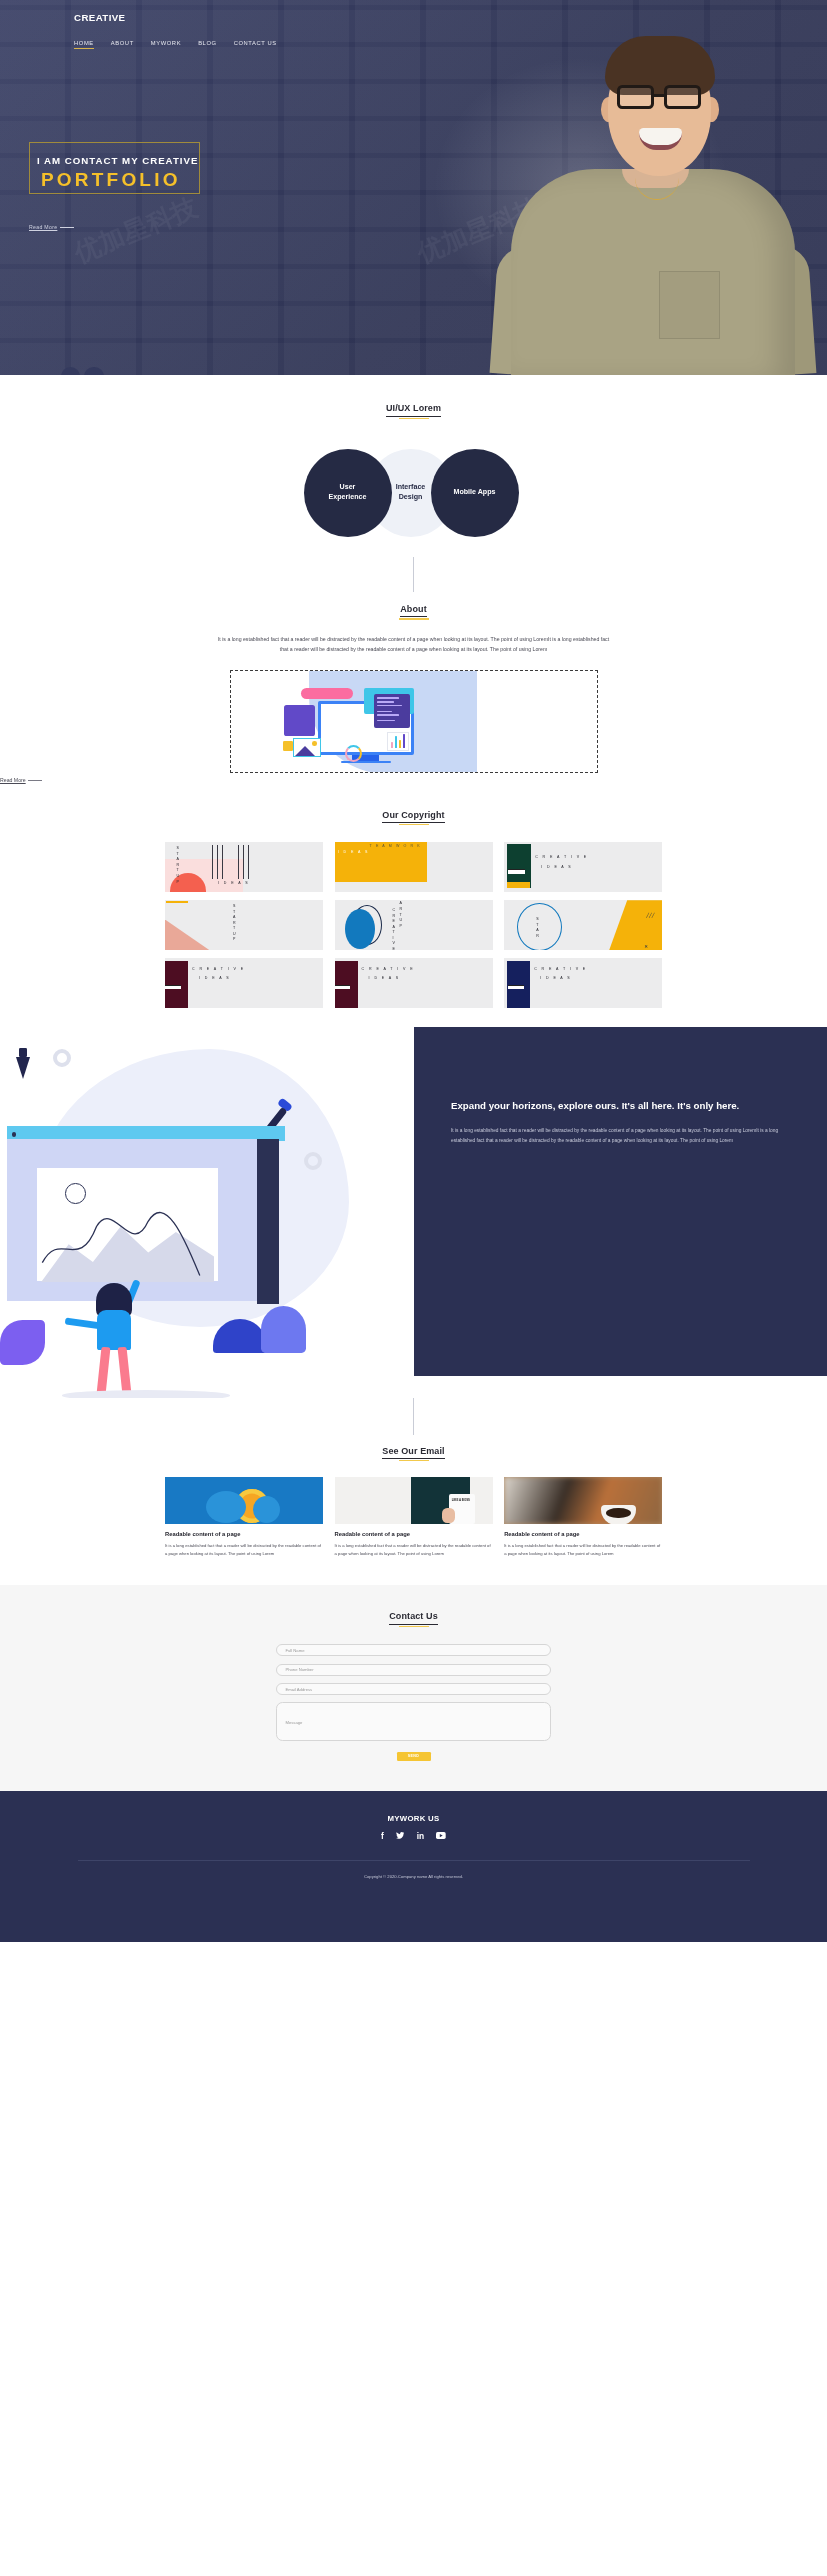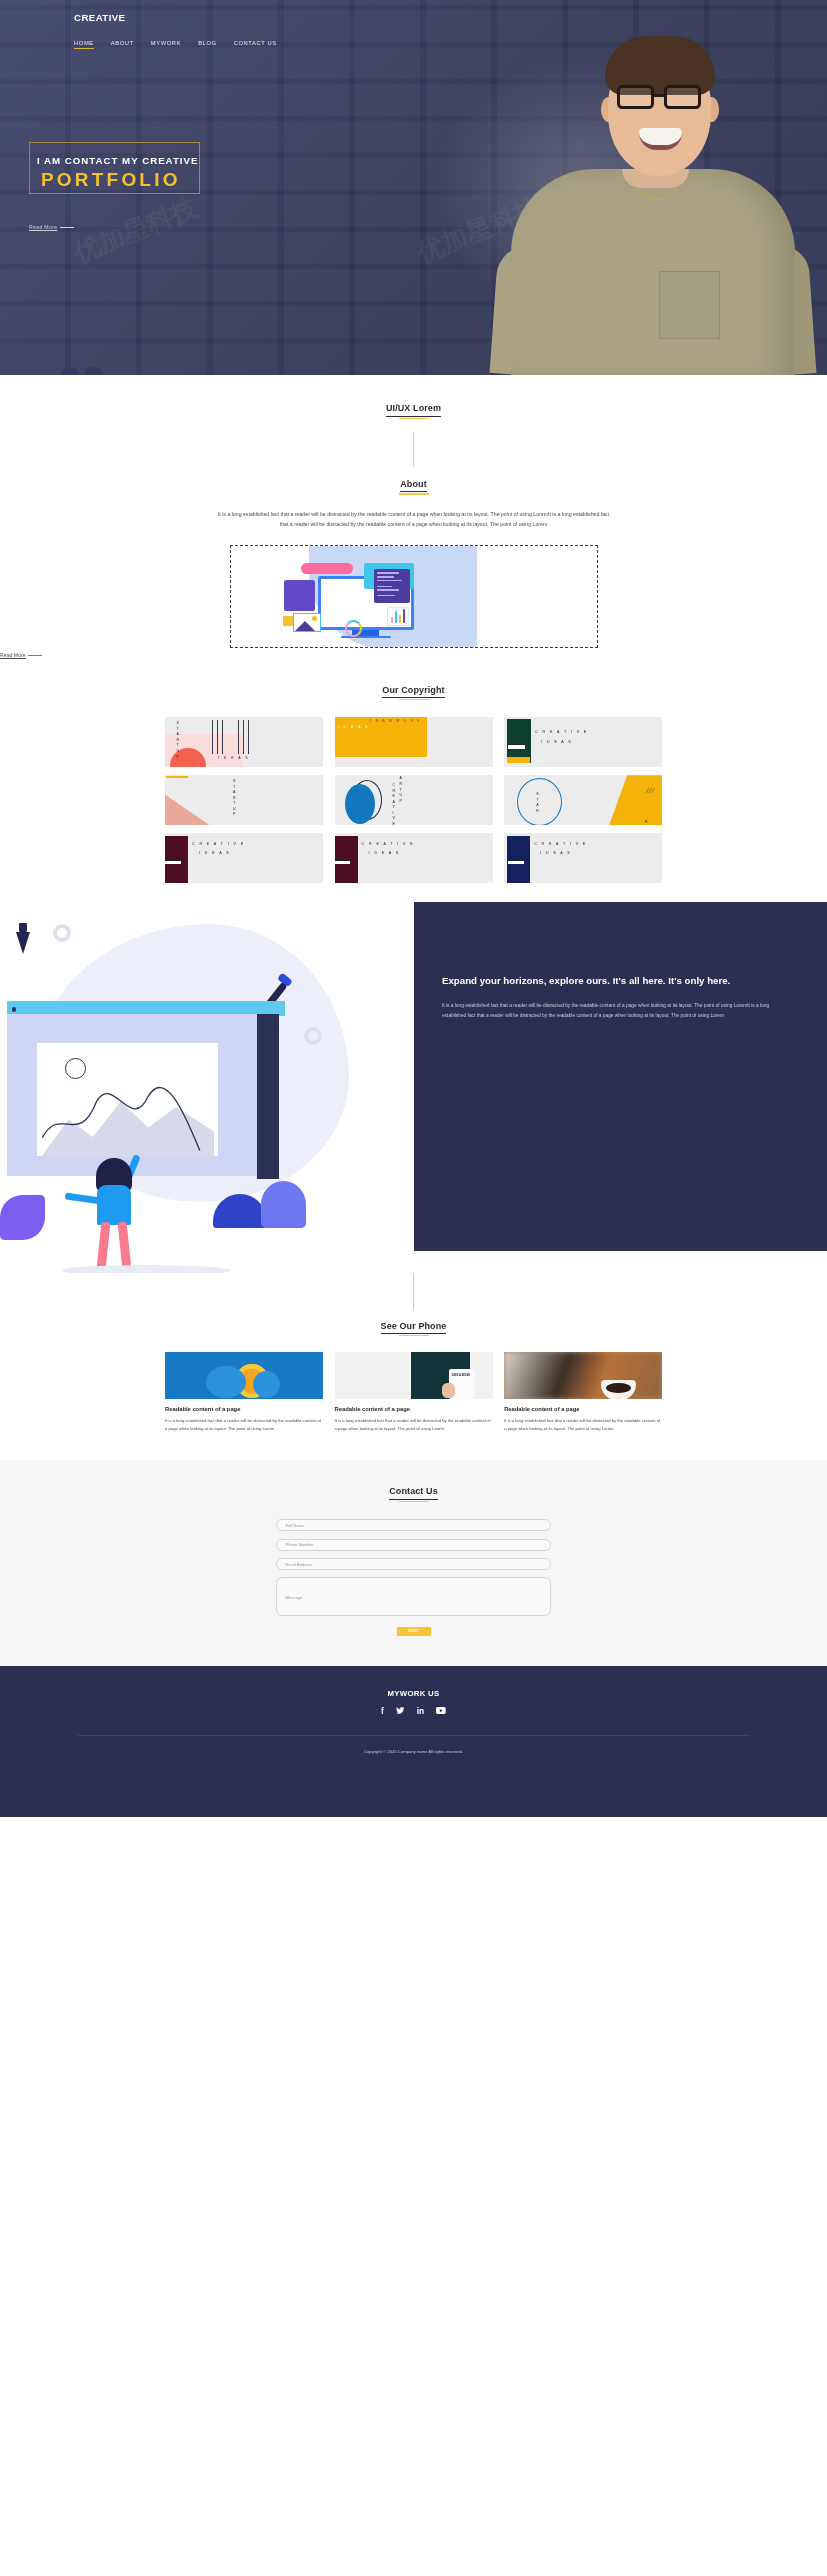--- a/index.html
+++ b/index.html
@@ -123,21 +123,21 @@
   .pen-nib{position:absolute;left:15.5px;top:20.7px;width:0;height:0;border-left:7.8px solid transparent;border-right:7.8px solid transparent;border-top:22px solid #22264e;}
   .pen-cap{position:absolute;left:19.4px;top:11.6px;width:7.8px;height:9px;background:#22264e;border-radius:1.3px;}
   .gear1{position:absolute;left:53px;top:13px;width:18px;height:18px;border:4.5px solid #dde0ec;border-radius:50%;}
   .gear2{position:absolute;left:304px;top:116px;width:18px;height:18px;border:4.5px solid #dde0ec;border-radius:50%;}
   .drop{position:absolute;left:273px;top:70px;width:6.5px;height:27px;background:#22264e;border-radius:3.2px;transform:rotate(38deg);}
   .drop-top{position:absolute;left:278px;top:65px;width:14.2px;height:7.8px;background:#2b4bd8;border-radius:3.9px;transform:rotate(38deg);}
   .bush1{position:absolute;left:213px;top:283px;width:54px;height:34px;background:#2f43c9;border-radius:30px 30px 3.9px 3.9px;}
   .bush2{position:absolute;left:261px;top:270px;width:45px;height:47px;background:#6d78f0;border-radius:50% 50% 10% 10%;}
   .plant-l{position:absolute;left:0px;top:284px;width:45px;height:45px;background:#7c5ff0;border-radius:50% 10% 50% 10%;}
   .floor{position:absolute;left:62px;top:354px;width:168px;height:10.3px;background:#e8eaf4;border-radius:50%;}
-  .expand-right { position:absolute; left:414px; top:-9px; width:414px; height:349px; background:#2b3053; padding:71px 47px 0 28px; }
+  .expand-right { position:absolute; left:414px; top:-9px; width:414px; height:349px; background:#2b3053; padding:71px 47px 0 37px; }
   .expand-h { color:#fff; font-size:9.7px; font-weight:700; line-height:1.55; }
   .expand-p { color:#c8cbdb; font-size:4.8px; line-height:2.05; margin-top:13px; }
 
   
   .blog { padding-top:10.3px; }
   .bgrid { width:497px; margin:15.5px auto 0; display:grid; grid-template-columns:repeat(3,158px); gap:11.6px; }
   .bimg { height:47px; position:relative; overflow:hidden; }
   .b1 { background:#1879c4; }
   .b1 .lemon{position:absolute;left:41px;top:14.2px;width:40px;height:32px;background:#2a93d9;border-radius:50%;}
   .b1 .orange{position:absolute;left:70px;top:11.6px;width:34px;height:34px;background:#f5a623;border-radius:50%;box-shadow:inset 0 0 0 4.5px #f7c93f;}
@@ -221,20 +221,31 @@
     <div class="cbtn">
         <span>›</span>
       </div>
   </div>
 </section>
 
 <section class="uiux">
   <div class="sec-title"><u>UI/UX Lorem</u></div>
   <div class="gold-underline"></div>
 
+  <div class="circles">
+    <div class="circ dark c1">
+      <div><span>User</span><br><span>Experience</span></div>
+    </div>
+    <div class="circ light c2">
+      <div><span>Interface</span><br><span>Design</span></div>
+    </div>
+    <div class="circ dark c3">
+      <div><span>Mobile Apps</span></div>
+    </div>
+  </div>
   <div class="vline" style="height:35px;margin-top:13px;"></div>
 </section>
 
 <section class="about">
   <div class="sec-title"><u>About</u></div>
   <div class="gold-underline"></div>
 
   <p class="about-para">It is a long established fact that a reader will be distracted by the readable content of a page when looking at its layout. The point of using LoremIt is a long established fact that a reader will be distracted by the readable content of a page when looking at its layout. The point of using Lorem</p>
 
   <div class="about-frame">
@@ -379,21 +390,21 @@
   </div>
   <div class="expand-right">
     <h2 class="expand-h">Expand your horizons, explore ours. It's all here. It's only here.</h2>
     <p class="expand-p">It is a long established fact that a reader will be distracted by the readable content of a page when looking at its layout. The point of using LoremIt is a long established fact that a reader will be distracted by the readable content of a page when looking at its layout. The point of using Lorem</p>
   </div>
 </section>
 
 <div class="vline" style="height:37px;"></div>
 
 <section class="blog">
-  <div class="sec-title"><u>See Our Phone</u></div>
+  <div class="sec-title"><u>See Our Email</u></div>
   <div class="gold-underline"></div>
 
   <div class="bgrid">
     <article>
       <div class="bimg b1">
           <div class="orange"></div>
           <div class="lemon"></div>
           <div class="orange2"></div>
         </div>
       <h3 class="btitle">Readable content of a page</h3>

